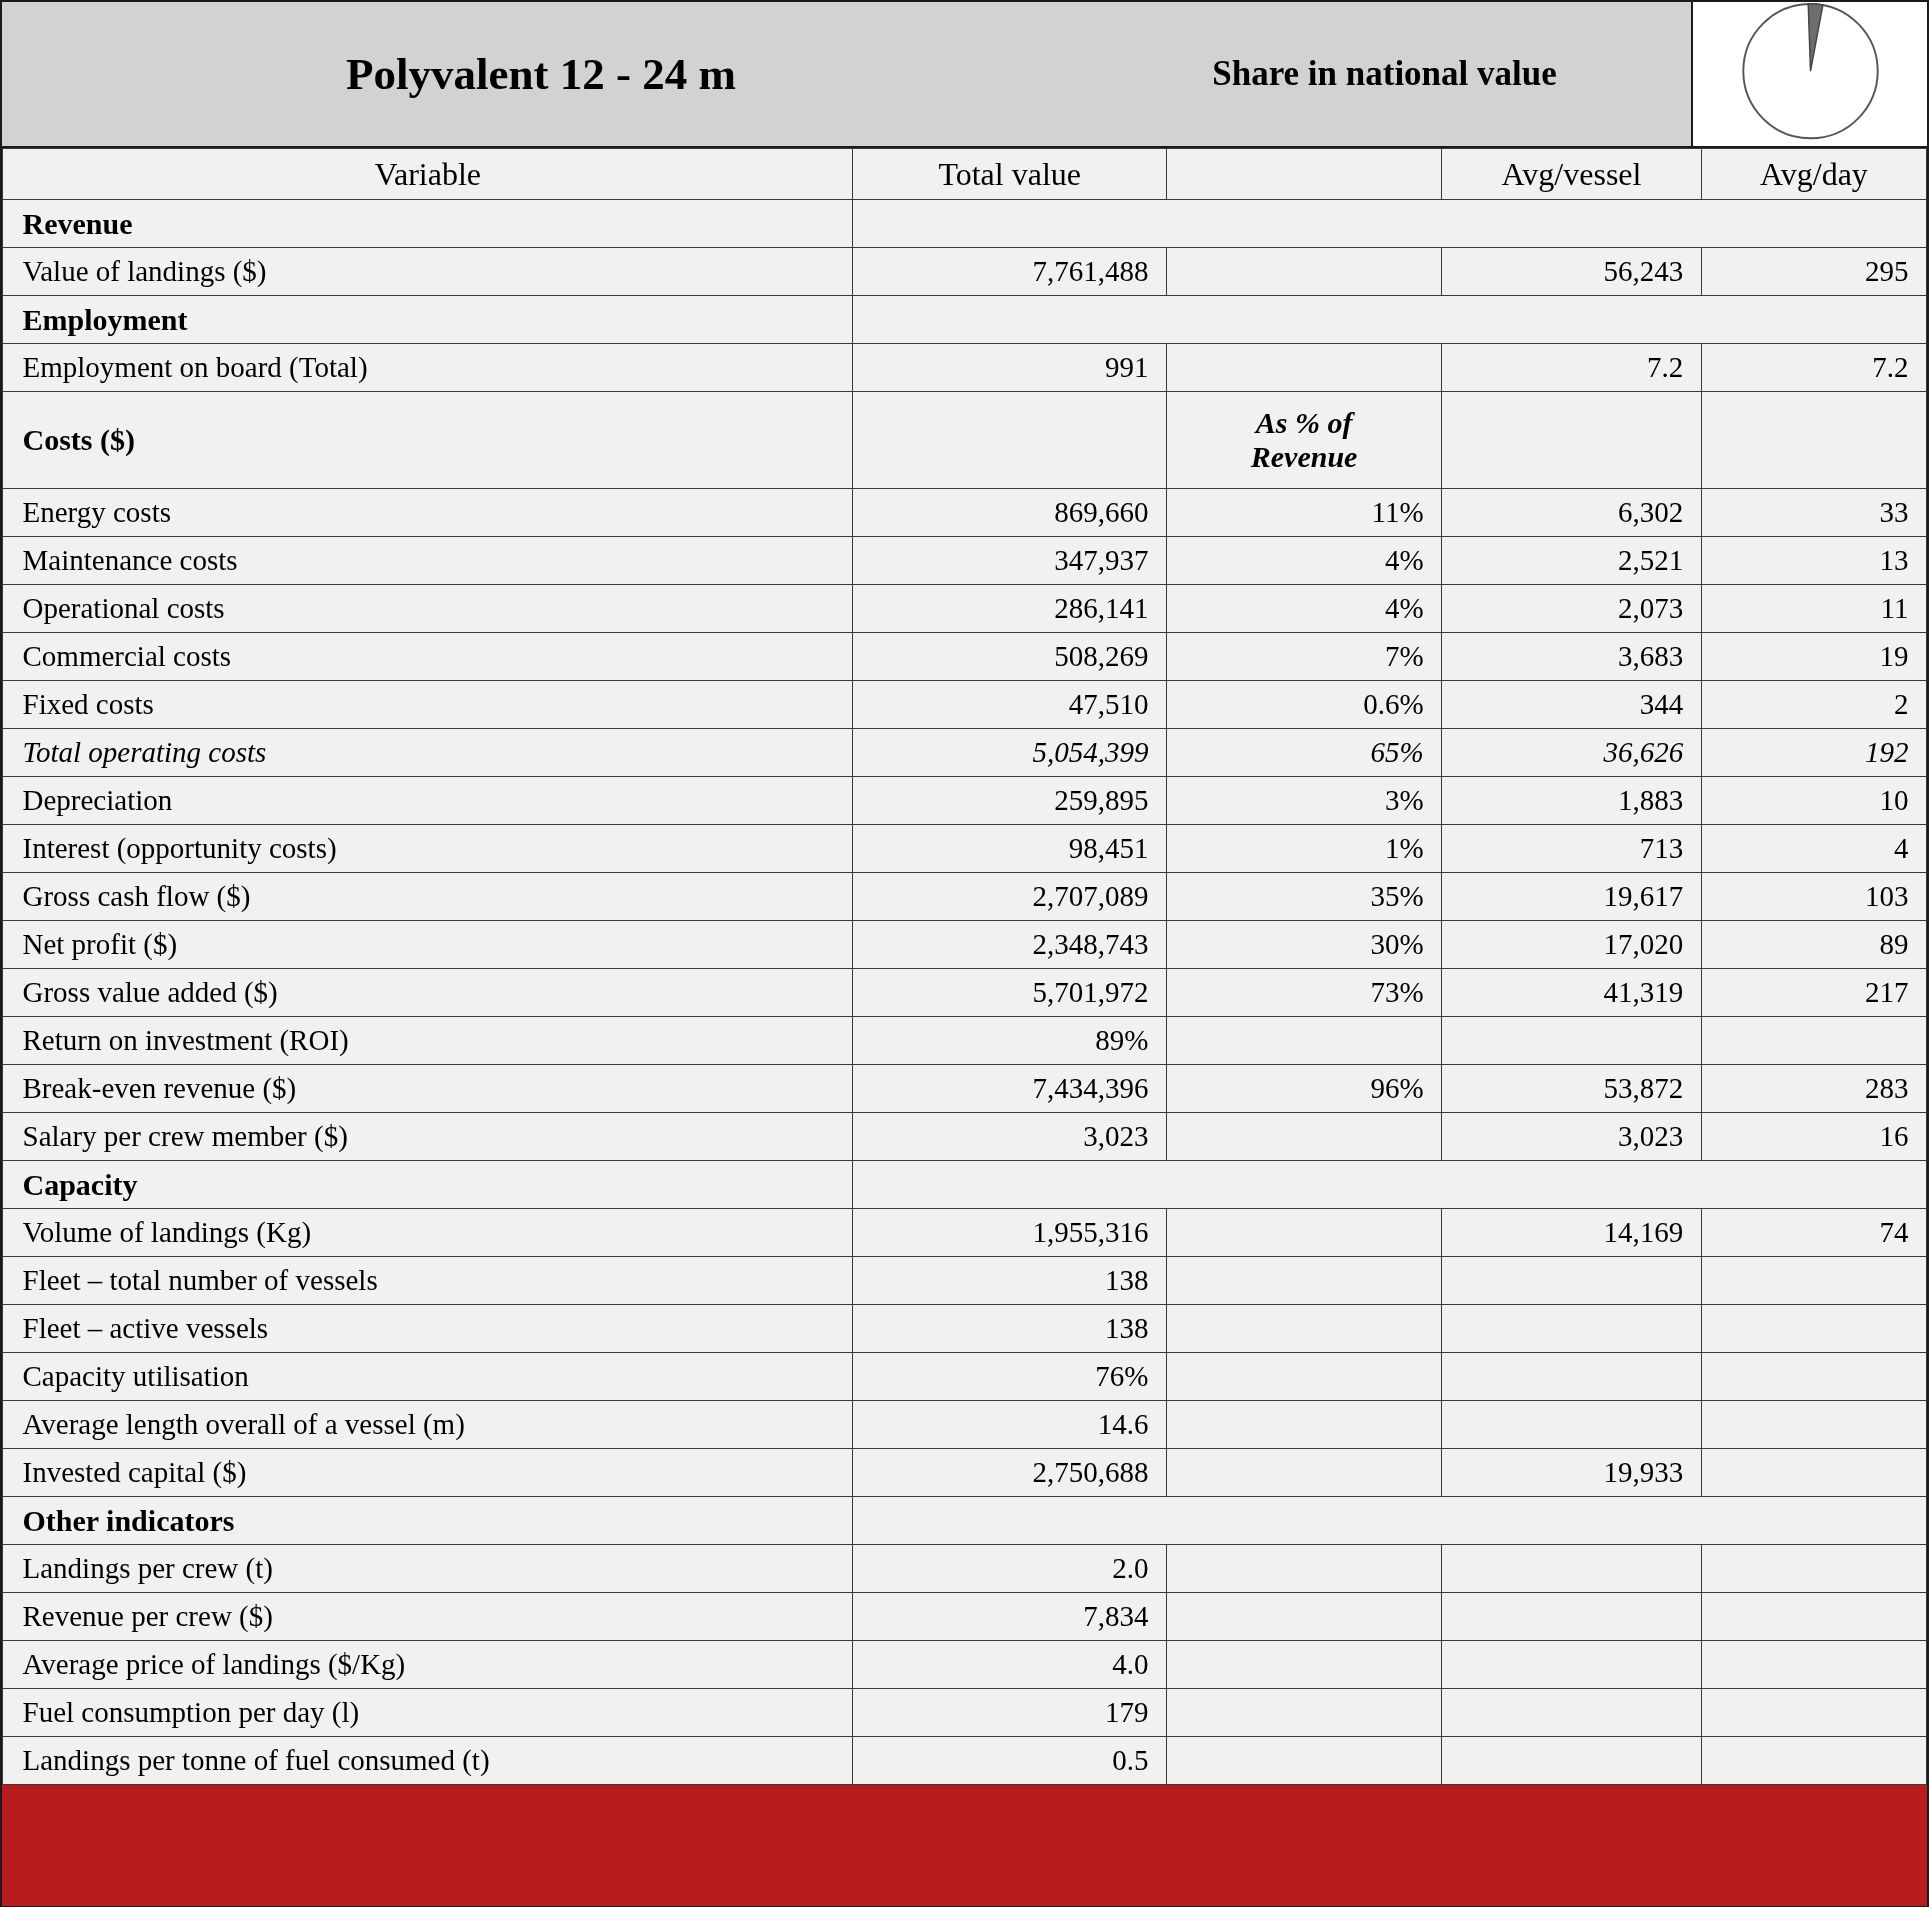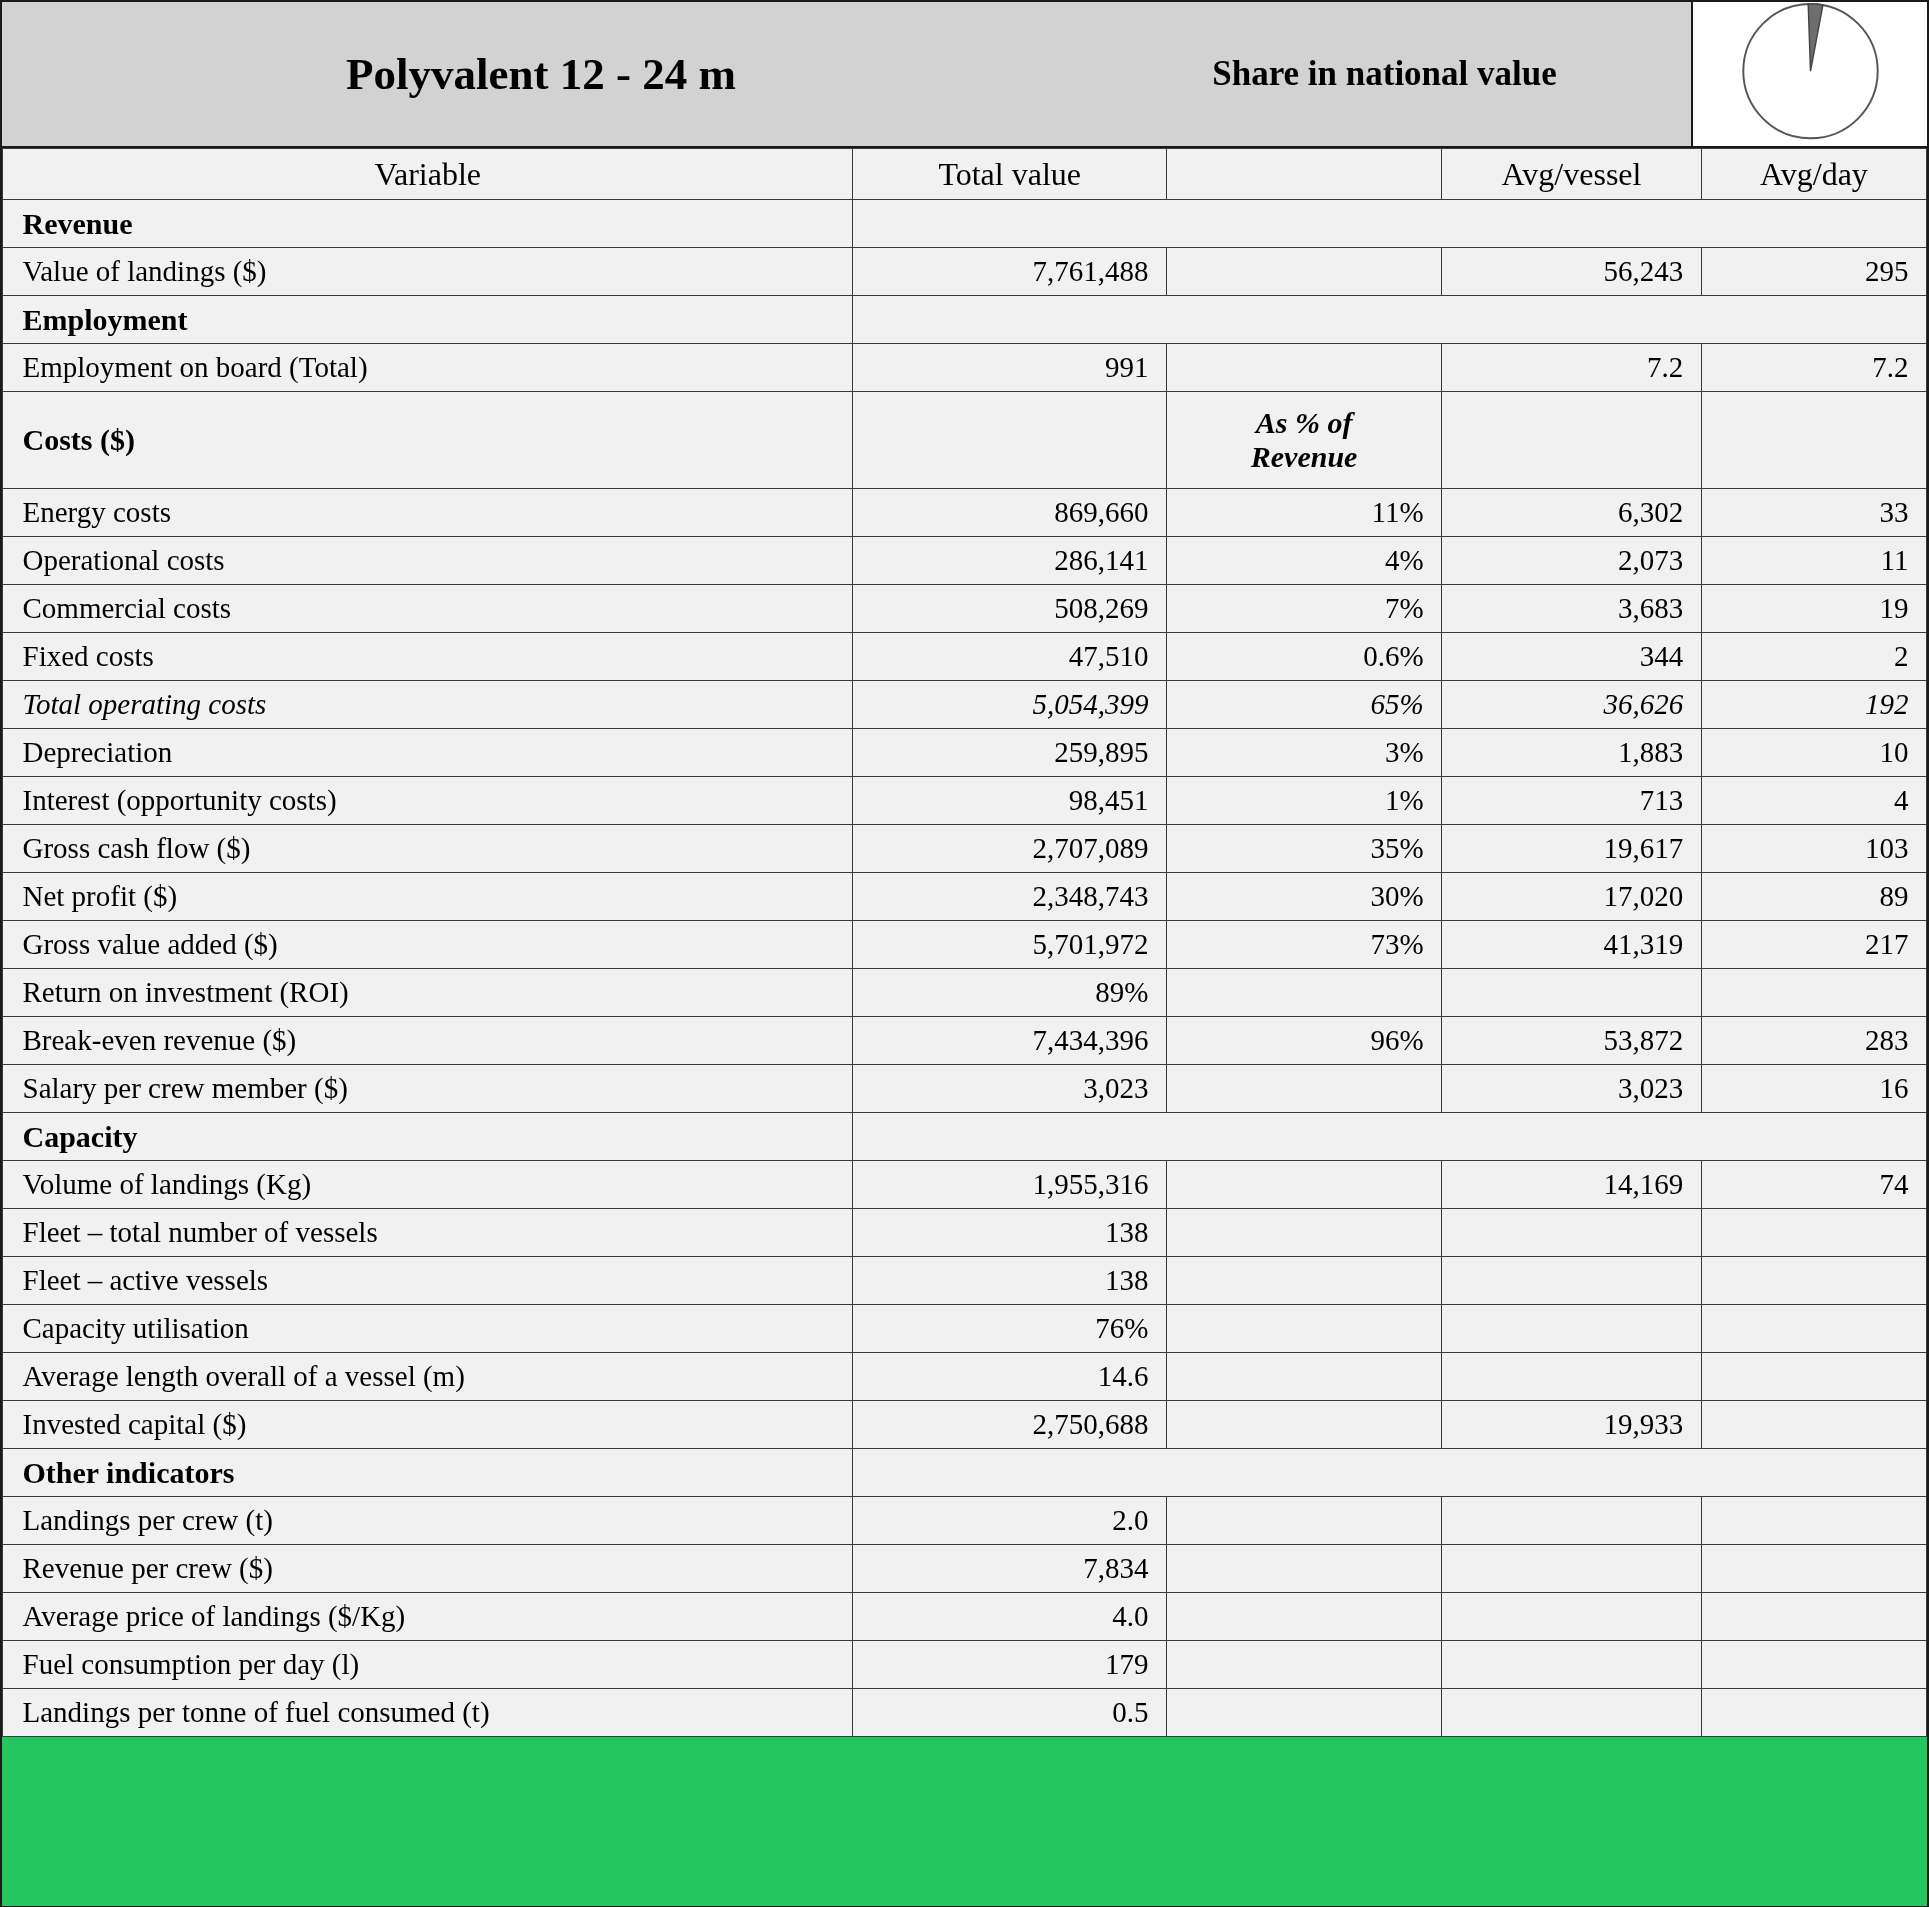--- a/index.html
+++ b/index.html
@@ -3,21 +3,21 @@
 <meta charset="utf-8">
 <style>
   :root{
     --band:#d2d2d2;
     --row_bg:#f1f1f1;
     --border:#3a3a3a;
     --slice:#6e6e6e;
   }
   *{box-sizing:border-box;}
   body{margin:0;background:#ffffff;font-family:"Liberation Serif", serif;color:#000;}
-  .page{width:1929px;height:1908px;border:2.9px solid #1a1a1a;overflow:hidden;background:#22c55e;}
+  .page{width:1929px;height:1908px;border:2.9px solid #1a1a1a;overflow:hidden;background:#b91c1c;}
 
   
   .title-band{position:relative;height:146px;background:var(--band);border-bottom:2px solid #1a1a1a;}
   .title-main{position:absolute;left:0;top:0;width:56%;height:100%;display:flex;align-items:center;justify-content:center;
     font-size:45px;font-weight:bold;}
   .title-share{position:absolute;left:56%;right:238px;top:0;height:100%;display:flex;align-items:center;justify-content:center;
     font-size:35px;font-weight:bold;}
   .pie-box{position:absolute;right:0;top:0;width:236px;height:100%;background:#ffffff;border-left:2px solid #1a1a1a;
     display:flex;align-items:flex-start;justify-content:center;overflow:hidden;}
   .pie-box svg{width:215px;height:144px;}
@@ -99,20 +99,27 @@
           <td class="num"></td>
         </tr>
         <tr class="data">
           <td class="var">Energy costs</td>
           <td class="num">869,660</td>
           <td class="num">11%</td>
           <td class="num">6,302</td>
           <td class="num">33</td>
         </tr>
         <tr class="data">
+          <td class="var">Maintenance costs</td>
+          <td class="num">347,937</td>
+          <td class="num">4%</td>
+          <td class="num">2,521</td>
+          <td class="num">13</td>
+        </tr>
+        <tr class="data">
           <td class="var">Operational costs</td>
           <td class="num">286,141</td>
           <td class="num">4%</td>
           <td class="num">2,073</td>
           <td class="num">11</td>
         </tr>
         <tr class="data">
           <td class="var">Commercial costs</td>
           <td class="num">508,269</td>
           <td class="num">7%</td>

